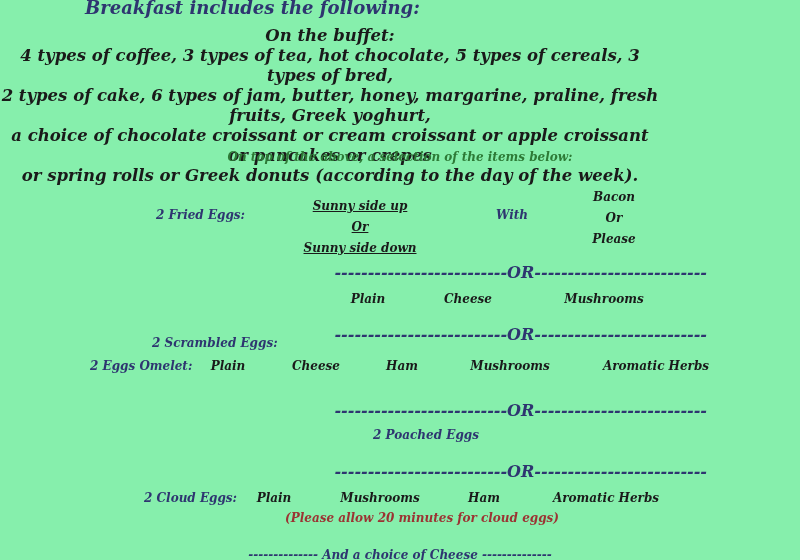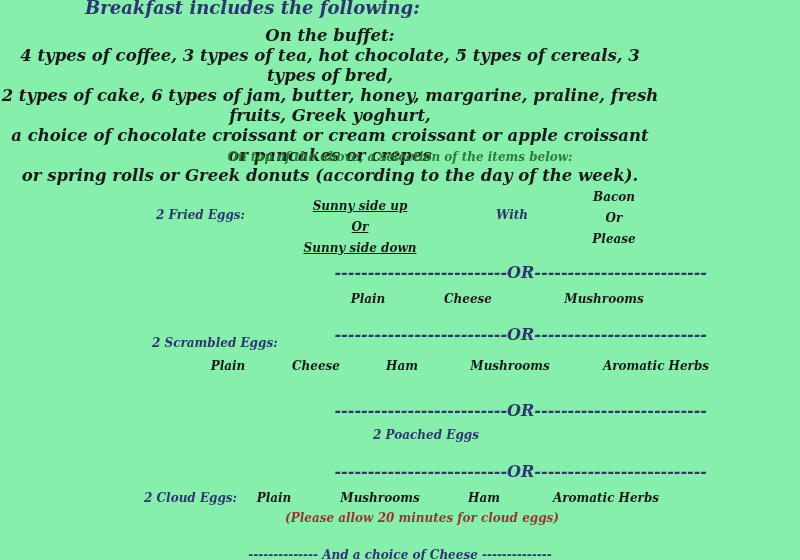--- a/index.html
+++ b/index.html
@@ -62,20 +62,21 @@
 
   <div class="abs sep" style="top:263px;">--------------------------OR--------------------------</div>
 
   <div class="abs navy fs17" style="left:152px;top:292px;margin-top:44px;">2 Scrambled Eggs:</div>
   <div class="abs center fs17" style="left:318px;top:292px;width:100px;">Plain</div>
   <div class="abs center fs17" style="left:418px;top:292px;width:100px;">Cheese</div>
   <div class="abs center fs17" style="left:544px;top:292px;width:120px;">Mushrooms</div>
 
   <div class="abs sep" style="top:325px;">--------------------------OR--------------------------</div>
 
+  <div class="abs navy fs17" style="left:90px;top:359px;">2 Eggs Omelet:</div>
   <div class="abs center fs17" style="left:178px;top:359px;width:100px;">Plain</div>
   <div class="abs center fs17" style="left:266px;top:359px;width:100px;">Cheese</div>
   <div class="abs center fs17" style="left:352px;top:359px;width:100px;">Ham</div>
   <div class="abs center fs17" style="left:450px;top:359px;width:120px;">Mushrooms</div>
   <div class="abs center fs17" style="left:581px;top:359px;width:150px;">Aromatic Herbs</div>
 
   <div class="abs sep" style="top:401px;">--------------------------OR--------------------------</div>
 
   <div class="abs navy center fs17" style="left:0;top:428px;width:800px;margin-left:26px;">2 Poached Eggs</div>
 

